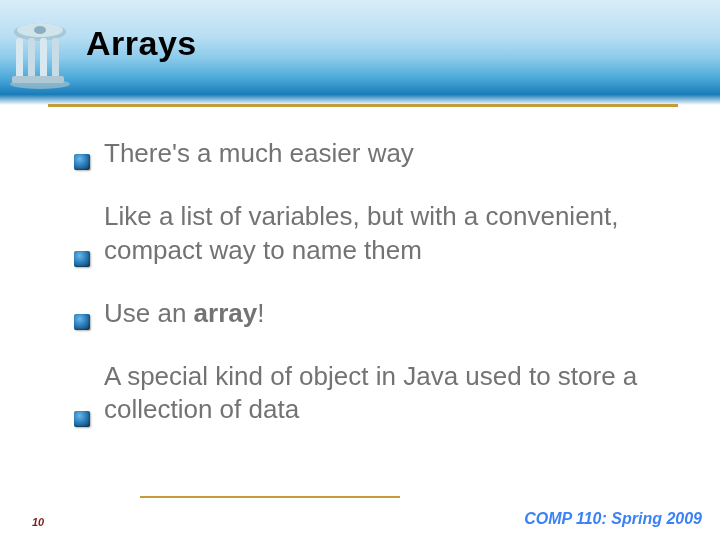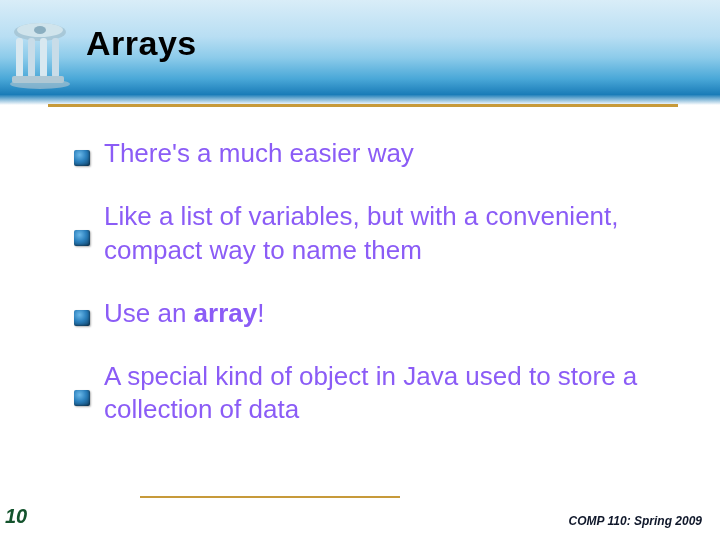--- a/index.html
+++ b/index.html
@@ -38,25 +38,25 @@
     left: 48px;
     right: 42px;
     height: 3px;
     background: #c79a3a;
   }
   .content {
     padding: 32px 52px 0 74px;
   }
   .bullet-item {
     display: flex;
-    align-items: center;
+    align-items: flex-end;
     margin-bottom: 30px;
     font-size: 26px;
     line-height: 1.28;
-    color: #8b5cf6;
+    color: #737373;
   }
   .bullet-icon {
     flex-shrink: 0;
     width: 16px;
     height: 16px;
     margin-top: 9px;
     margin-right: 14px;
     background: radial-gradient(circle at 35% 30%, #6bb8e8 0%, #2a7fbc 45%, #0d3a5c 100%);
     border-radius: 2px;
     box-shadow: inset -1px -1px 2px rgba(0,0,0,0.3), 1px 1px 2px rgba(0,0,0,0.3);
@@ -73,35 +73,35 @@
   .footer-line {
     position: absolute;
     top: -6px;
     left: 140px;
     right: 320px;
     height: 2px;
     background: #c79a3a;
   }
   .page-num {
     position: absolute;
-    left: 5px;
+    left: 32px;
     bottom: 2px;
     font-style: italic;
     font-weight: bold;
-    font-size: 20px;
-    color: #14532d;
+    font-size: 11px;
+    color: #7f1d1d;
   }
   .course {
     position: absolute;
     right: 18px;
     bottom: 2px;
     font-style: italic;
     font-weight: bold;
-    font-size: 12px;
-    color: #0f172a;
+    font-size: 16px;
+    color: #3b82f6;
   }
 </style>
 </head>
 <body>
 
 <div class="header">
   <svg class="logo" viewBox="0 0 72 70">
     <ellipse cx="36" cy="64" rx="30" ry="5" fill="#b8c8d0" opacity="0.6"></ellipse>
     <ellipse cx="36" cy="12" rx="26" ry="9" fill="#a8c8d8"></ellipse>
     <ellipse cx="36" cy="10" rx="23" ry="7" fill="#d0e4ec"></ellipse>

